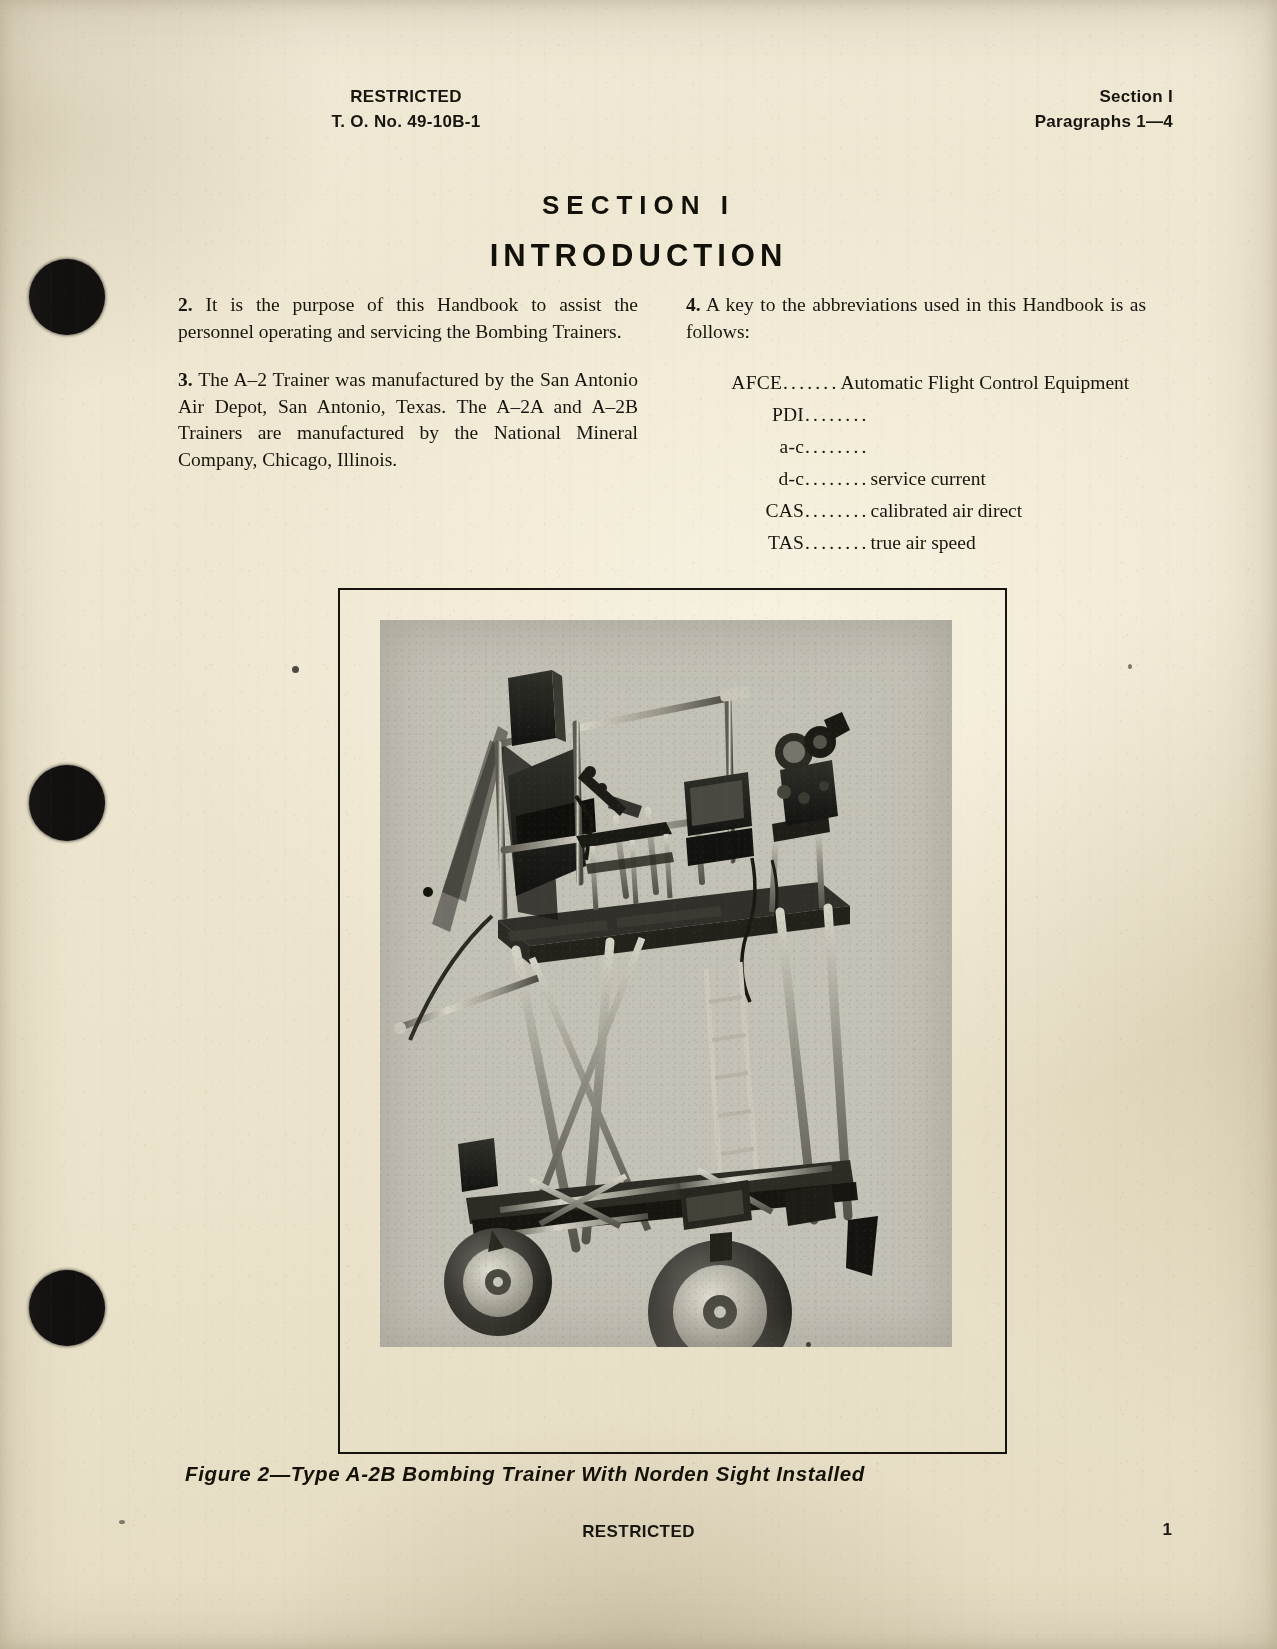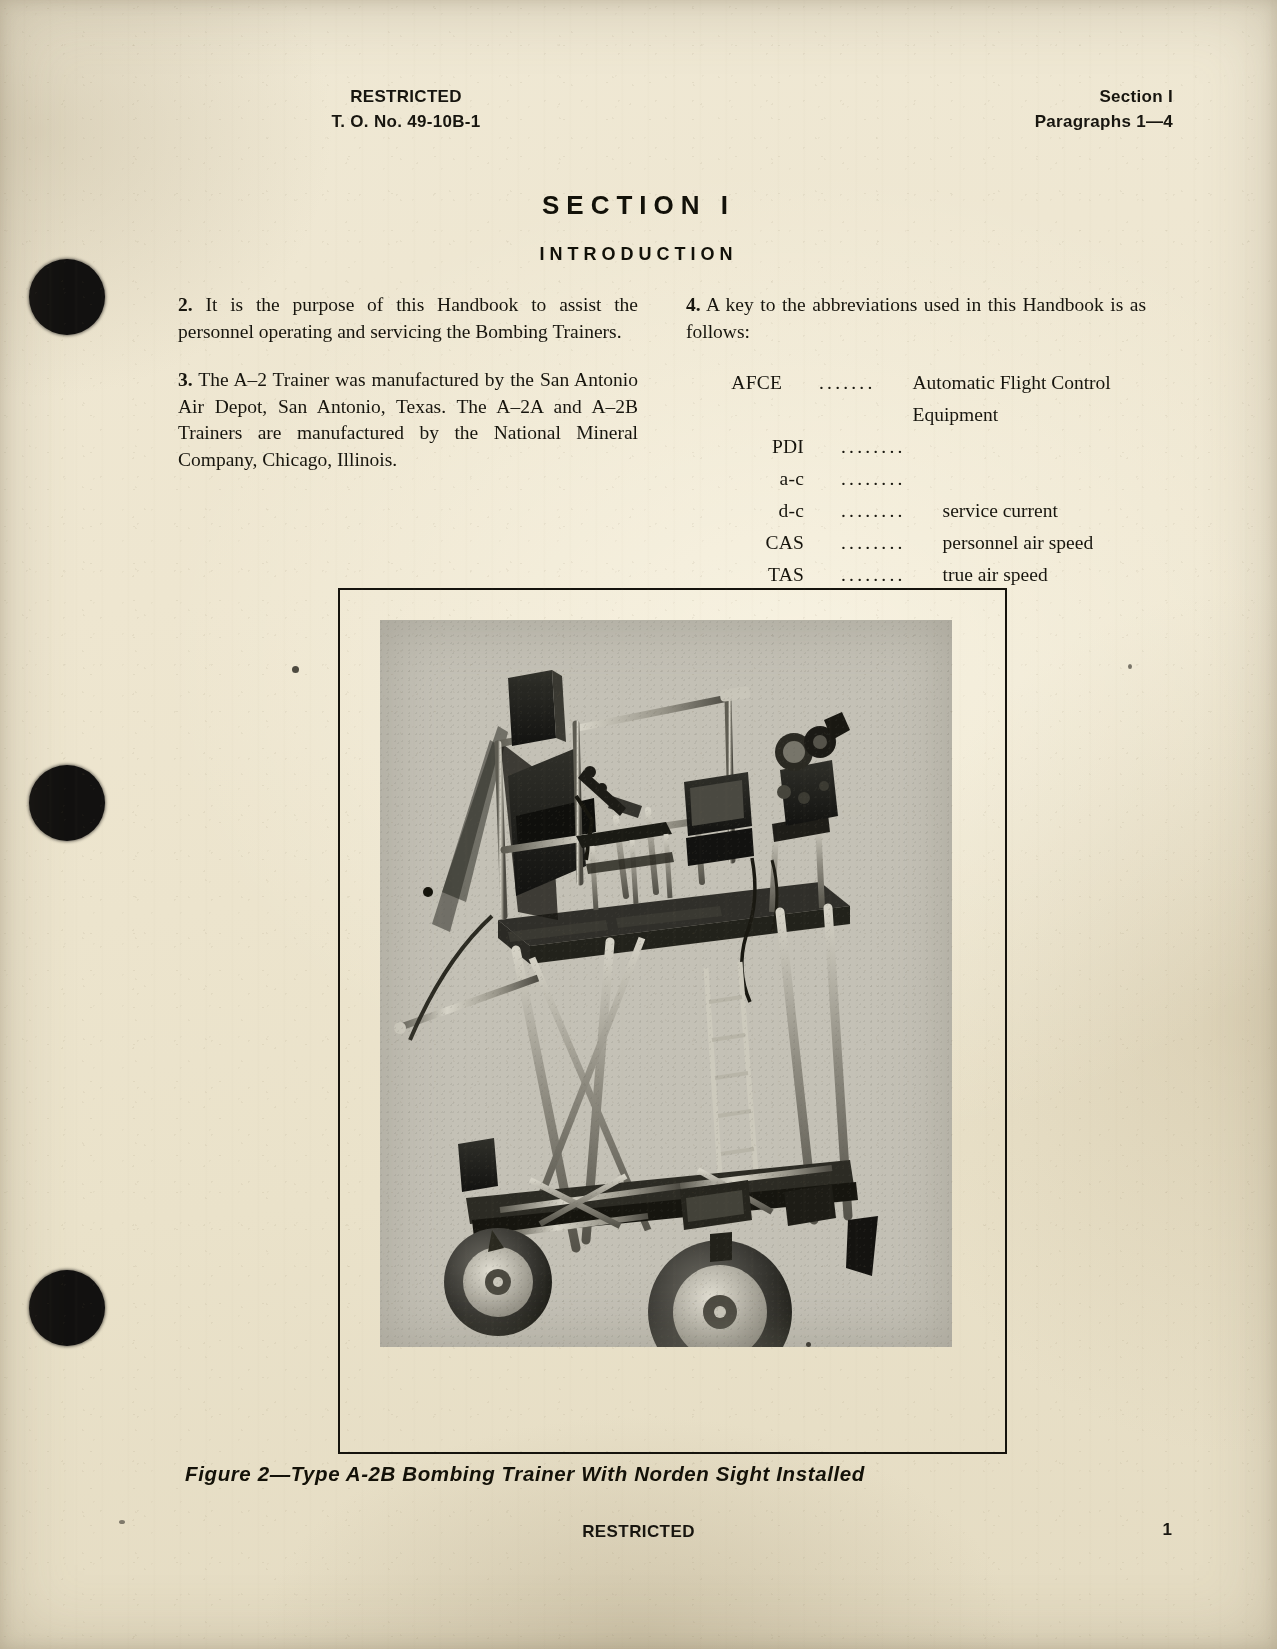--- a/index.html
+++ b/index.html
@@ -48,34 +48,34 @@
   
   .hdr{position:absolute;font-family:"Liberation Sans",sans-serif;font-weight:bold;
        color:#17150f;letter-spacing:.3px;}
   #hdr-left{left:0;top:84px;width:812px;text-align:center;font-size:17px;line-height:25px;}
   #hdr-right{right:104px;top:84px;text-align:right;font-size:17px;line-height:25px;}
 
   
   .bighead{position:absolute;width:100%;text-align:center;
            font-family:"Liberation Sans",sans-serif;font-weight:bold;color:#121109;}
   #h-section{top:190px;font-size:26px;letter-spacing:7px;}
-  #h-intro{top:244px;font-size:18px;letter-spacing:5px;}
+  #h-intro{top:238px;font-size:31px;letter-spacing:5px;}
 
   
   #cols{position:absolute;left:178px;top:292px;width:968px;
         display:flex;gap:48px;}
   .col{width:460px;}
   p.para{margin:0 0 22px 0;font-size:19.5px;line-height:26.5px;
          color:#17150e;text-align:justify;}
   p.para:last-child{margin-bottom:0;margin-top:17px;}
   .num{font-weight:bold;}
 
   
   #abbrev{margin-top:14px;}
-  .abrow{display:flex;align-items:baseline;font-size:19.5px;line-height:32px;color:#17150e;gap:36px;}
+  .abrow{display:flex;align-items:baseline;font-size:19.5px;line-height:32px;color:#17150e;}
   .abkey{width:118px;text-align:right;flex:none;letter-spacing:.2px;}
   .abdots{flex:none;letter-spacing:3.2px;padding:0 1px;color:#1a1810;}
   .abval{flex:1;}
   .abrow.k-afce .abkey{width:96px;}
   .abrow.k-afce .abdots{letter-spacing:3.2px;}
 
   
   #figbox{position:absolute;left:338px;top:588px;width:665px;height:862px;
           border:2.5px solid #15130d;background:transparent;}
   #photo{position:absolute;left:380px;top:620px;width:572px;height:727px;overflow:hidden;
@@ -155,21 +155,21 @@
           <span class="abdots">........</span>
         </div>
         <div class="abrow">
           <span class="abkey">d-c</span>
           <span class="abdots">........</span>
           <span class="abval">service current</span>
         </div>
         <div class="abrow">
           <span class="abkey">CAS</span>
           <span class="abdots">........</span>
-          <span class="abval">personnel air speed</span>
+          <span class="abval">calibrated air direct</span>
         </div>
         <div class="abrow">
           <span class="abkey">TAS</span>
           <span class="abdots">........</span>
           <span class="abval">true air speed</span>
         </div>
       </div>
     </div>
   </div>
 

